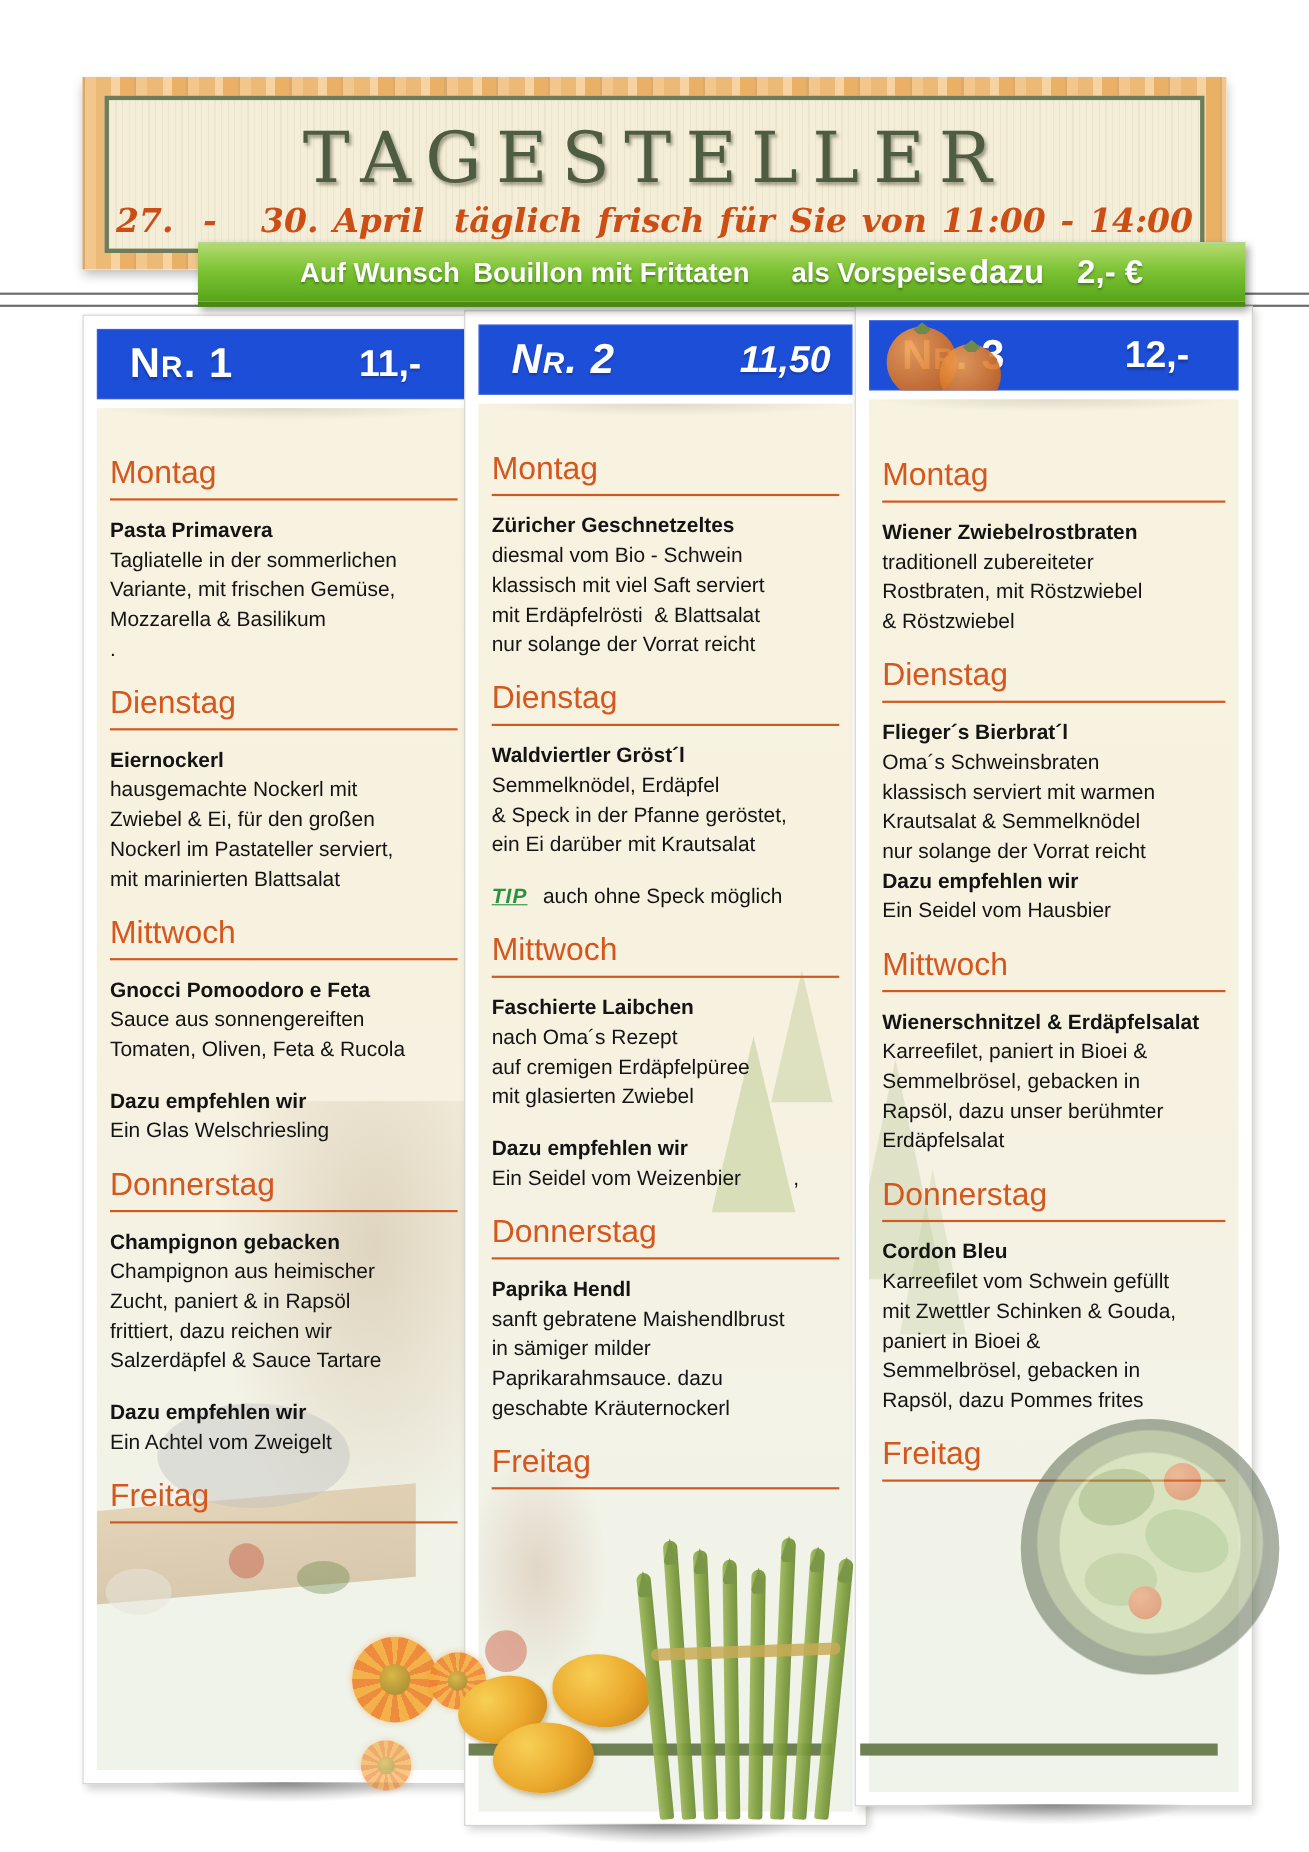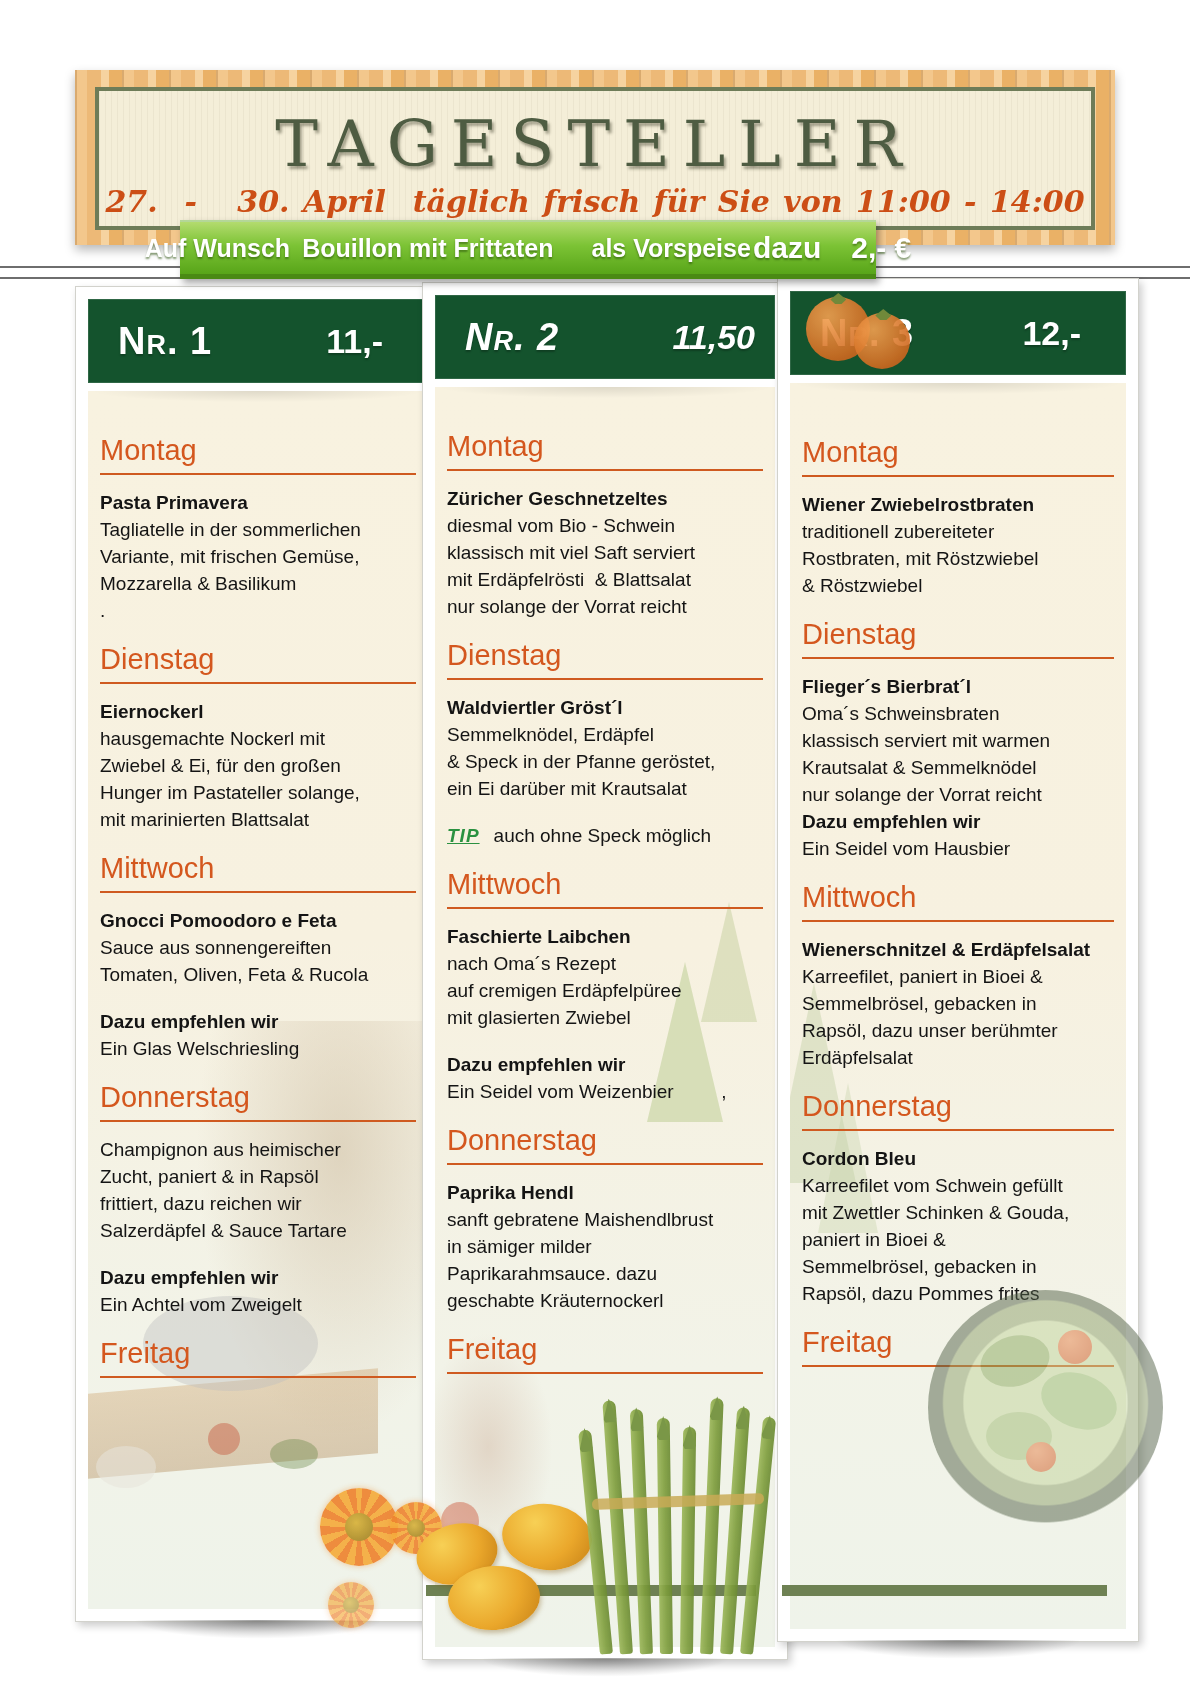--- a/index.html
+++ b/index.html
@@ -20,39 +20,39 @@
     background:
       repeating-linear-gradient(90deg, rgba(120,110,80,0.07) 0 1px, rgba(0,0,0,0) 1px 6px),
       #f4eed8;
     text-align:center;}
   .title{margin-top:16px;font-family:"DejaVu Serif",serif;font-weight:normal;font-size:64px;
     letter-spacing:13px;color:#4e5c42;text-shadow:2px 3px 3px rgba(50,50,30,0.45);}
   .subtitle{margin-top:3px;font-family:"DejaVu Serif",serif;font-style:italic;font-weight:bold;
     font-size:30px;color:#cc4e15;word-spacing:3px;}
 
   
-  .banner{position:absolute;left:180px;top:220px;width:696px;height:52px;z-index:6;
+  .banner{position:absolute;left:180px;top:220px;width:952px;height:52px;z-index:6;
     background:linear-gradient(180deg,#b3db6e 0%,#7cc335 45%,#58a519 100%);
     border-top:2px solid rgba(255,255,255,0.55);border-bottom:5px solid #4a8a14;
     box-shadow:3px 4px 7px rgba(0,0,0,0.35);
     display:flex;align-items:center;justify-content:center;color:#fff;}
   .banner span{text-shadow:0 2px 2px rgba(40,80,10,0.55);white-space:nowrap;}
   .b1{font-size:25px;font-weight:bold;}
   .b2{font-size:30px;font-weight:bold;}
   .banner .g1{margin-left:12px;} .banner .g2{margin-left:38px;} .banner .g3{margin-left:2px;}
   .banner .g4{margin-left:30px;}
 
   
   .card{position:absolute;background:#ffffff;border:1px solid #d2d2cc;z-index:1;
     box-shadow:3px 4px 8px rgba(0,0,0,0.20);padding:12px;display:flex;flex-direction:column;}
   .card-1{left:75px;top:286px;width:340px;height:1310px;}
   .card-2{left:422px;top:282px;width:340px;height:1352px;}
   .card-3{left:777px;top:278px;width:336px;height:1338px;}
 
-  .card-header{position:relative;z-index:1;flex:none;height:84px;background:#14532d;
+  .card-header{position:relative;z-index:1;flex:none;height:64px;background:#1d4ed8;
     display:flex;align-items:center;justify-content:space-between;padding:0 45px 0 30px;
     box-shadow:inset 0 0 0 1px rgba(255,255,255,0.12);}
   .card-2 .card-header{padding-right:20px;font-style:italic;}
   .card-no{font-weight:bold;font-size:38px;color:#fff;font-variant:small-caps;letter-spacing:1px;
     text-shadow:0 2px 2px rgba(0,0,0,0.25);}
   .card-price{font-weight:bold;font-size:34px;color:#fff;text-shadow:0 2px 2px rgba(0,0,0,0.25);}
 
   .header-tomatoes{position:absolute;inset:0;overflow:hidden;}
   .tomato{position:absolute;border-radius:50%;
     background:radial-gradient(circle at 35% 30%,#f2a050,#d06a20 70%,#b5551a);opacity:.9;}
@@ -187,35 +187,36 @@
             <div class="line">Tagliatelle in der sommerlichen</div>
             <div class="line">Variante, mit frischen Gemüse,</div>
             <div class="line">Mozzarella &amp; Basilikum</div>
             <div class="line">.</div>
           </div>
           <h3 class="day">Dienstag</h3>
           <div class="block ">
             <div class="dish">Eiernockerl</div>
             <div class="line">hausgemachte Nockerl mit</div>
             <div class="line">Zwiebel &amp; Ei, für den großen</div>
-            <div class="line">Hunger im Pastateller solange,</div>
+            <div class="line">Nockerl im Pastateller serviert,</div>
             <div class="line">mit marinierten Blattsalat</div>
           </div>
           <h3 class="day">Mittwoch</h3>
           <div class="block ">
             <div class="dish">Gnocci Pomoodoro e Feta</div>
             <div class="line">Sauce aus sonnengereiften</div>
             <div class="line">Tomaten, Oliven, Feta &amp; Rucola</div>
           </div>
           <div class="block gap">
             <div class="dish">Dazu empfehlen wir</div>
             <div class="line">Ein Glas Welschriesling</div>
           </div>
           <h3 class="day">Donnerstag</h3>
           <div class="block ">
+            <div class="dish">Champignon gebacken</div>
             <div class="line">Champignon aus heimischer</div>
             <div class="line">Zucht, paniert &amp; in Rapsöl</div>
             <div class="line">frittiert, dazu reichen wir</div>
             <div class="line">Salzerdäpfel &amp; Sauce Tartare</div>
           </div>
           <div class="block gap">
             <div class="dish">Dazu empfehlen wir</div>
             <div class="line">Ein Achtel vom Zweigelt</div>
           </div>
           <h3 class="day">Freitag</h3>

